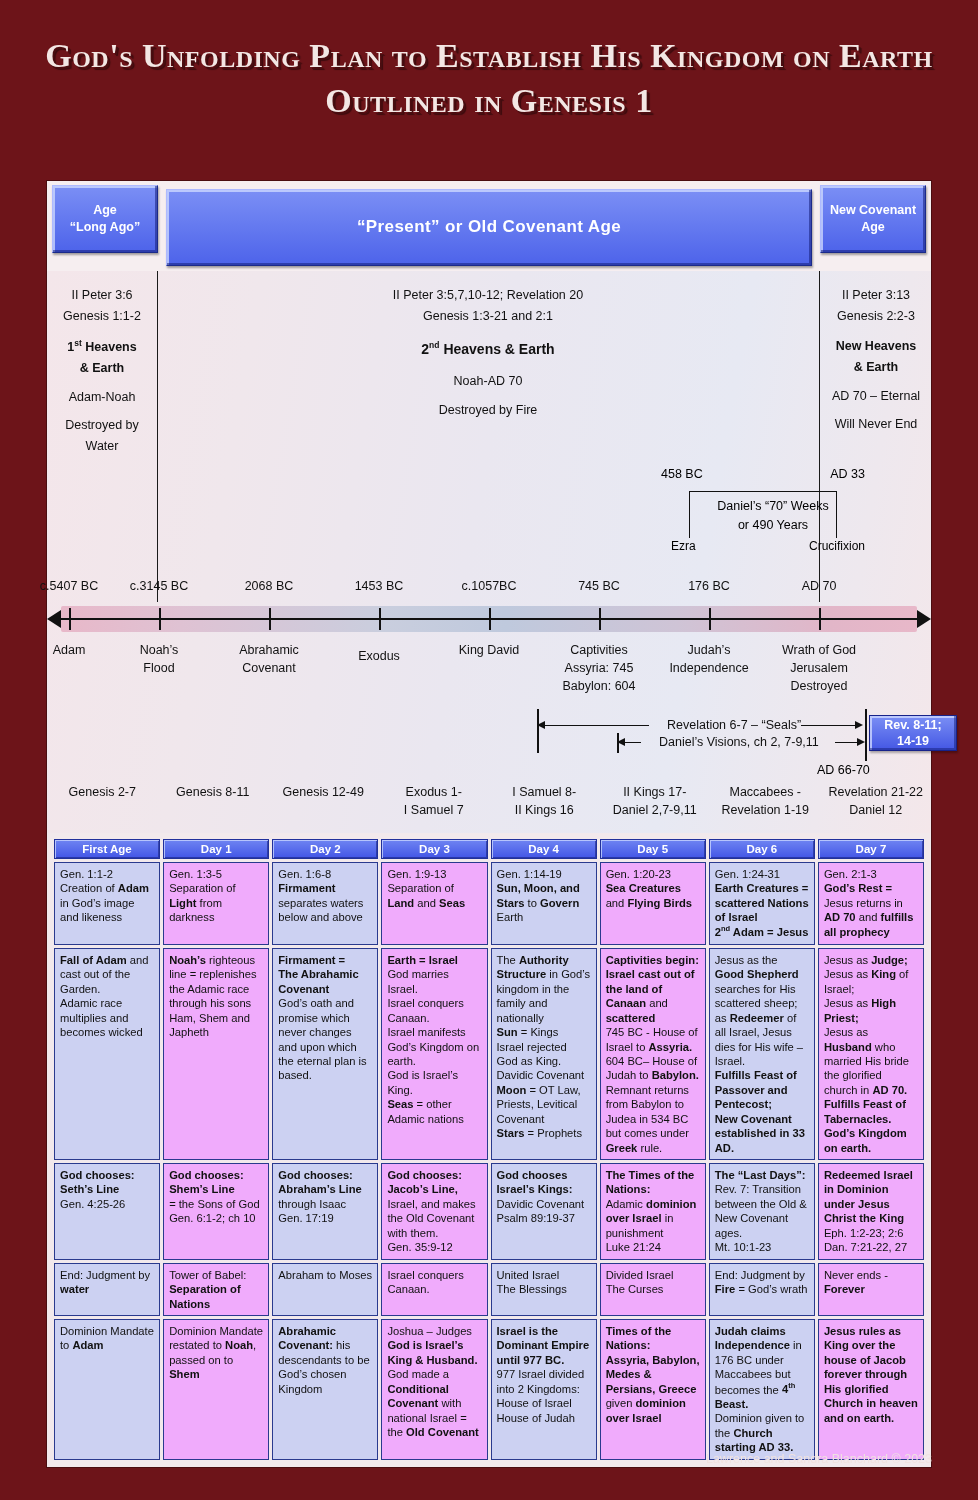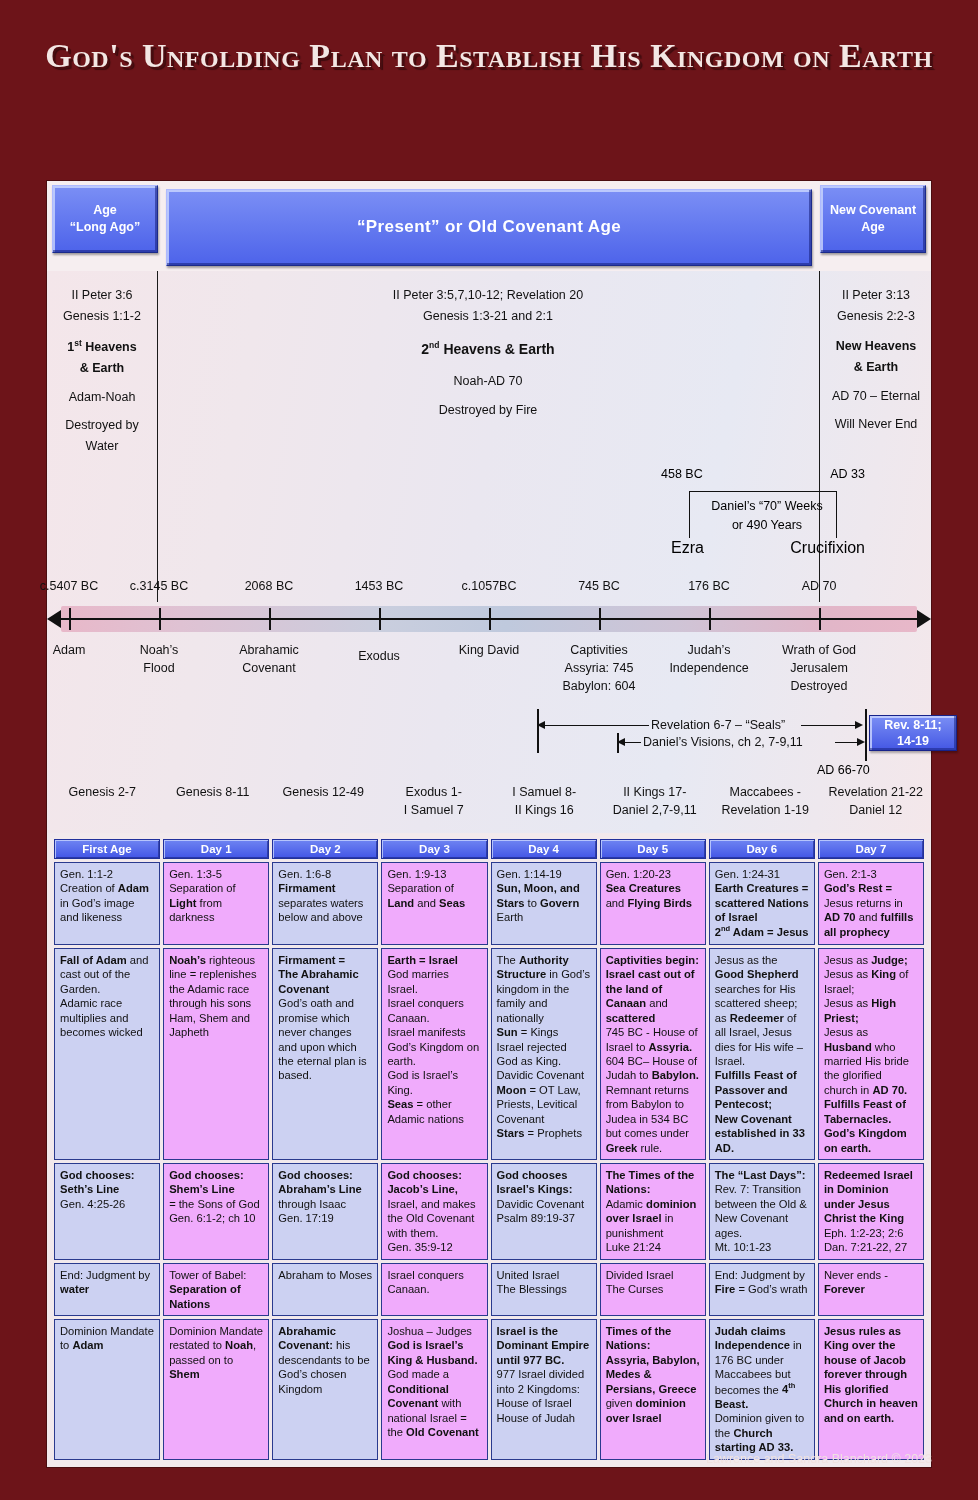--- a/index.html
+++ b/index.html
@@ -73,28 +73,28 @@
   .tick { position:absolute; width:1.5px; height:22px; background:#111; top:6px; }
 
   .date-lbl { position:absolute; font-size:12.5px; color:#111; text-align:center; white-space:nowrap; transform:translateX(-50%); }
   .event-lbl { position:absolute; font-size:12.5px; color:#111; text-align:center; line-height:1.45; transform:translateX(-50%); }
 
   
   #d70 { position:absolute; left:614px; top:196px; width:204px; }
   #d70 .endlbl { position:absolute; top:0; font-size:12.5px; }
   #d70 .brk { position:absolute; top:24px; left:28px; width:148px; height:47px;
       border:1.6px solid #111; border-bottom:none; }
-  #d70 .mid { position:absolute; top:30px; left:4px; width:100%; text-align:center; font-size:12.5px; line-height:1.55;}
-  #d70 .botlbl { position:absolute; top:72px; font-size:16px; }
+  #d70 .mid { position:absolute; top:30px; left:10px; width:100%; text-align:center; font-size:12.5px; line-height:1.55;}
+  #d70 .botlbl { position:absolute; top:72px; font-size:12px; }
 
   
   #seals { position:absolute; left:470px; top:438px; width:400px; height:70px; }
   .arrowline { position:absolute; height:1.4px; background:#111; }
   .ah { position:absolute; width:0;height:0; border-top:4.5px solid transparent; border-bottom:4.5px solid transparent; }
-  .seal-txt { position:absolute; font-size:12.5px; background:transparent; color:#111; white-space:nowrap;}
+  .seal-txt { position:absolute; font-size:12.5px; background:transparent; color:#111; white-space:nowrap;margin-left:16px;}
   .stub { position:absolute; width:1.5px; background:#111; }
   #rev8 {
     position:absolute; left:822px; top:444px; width:88px; height:36px;
     background: linear-gradient(#7b8ff5,#4457e4);
     border:1px solid #17228a;
     box-shadow: inset -2px -2px 0 rgba(20,30,120,.5), inset 2px 2px 0 rgba(205,215,255,.8), 1px 2px 2px rgba(0,0,0,.3);
     color:#fff; font-weight:bold; font-size:12.5px; line-height:1.3;
     display:flex; align-items:center; justify-content:center; text-align:center;
   }
   #ad6670 { position:absolute; left:770px; top:492px; font-size:12.5px; }
@@ -123,20 +123,21 @@
   td .sup { font-size:7.5px; }
 
   
   #footer { position:absolute; right:46px; bottom:34px; color:#f0e2e0; font-size:12.5px; }
 </style>
 </head>
 <body>
 
 <div id="title-block">
   <div class="title-line">God's Unfolding Plan to Establish His Kingdom on Earth</div>
+  <div class="title-line">Outlined in Genesis 1</div>
 </div>
 
 <div id="panel">
 
   <div id="ages-head">
     <div class="agebox" id="age-long-ago">
       <span>Age</span>
       <span>“Long Ago”</span>
     </div>
     <div class="agebox" id="age-present">“Present” or Old Covenant Age</div>

